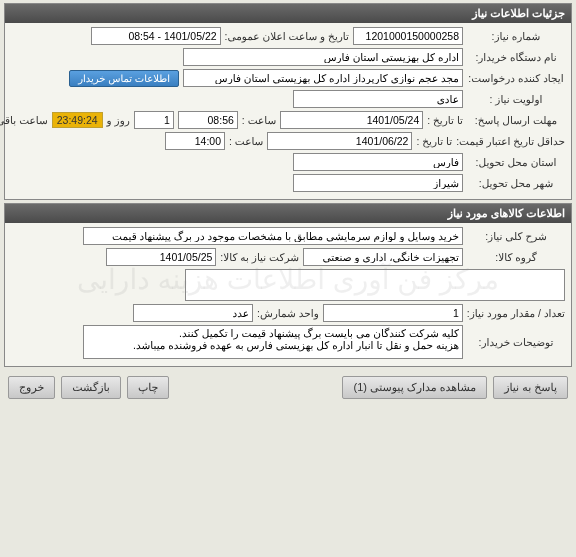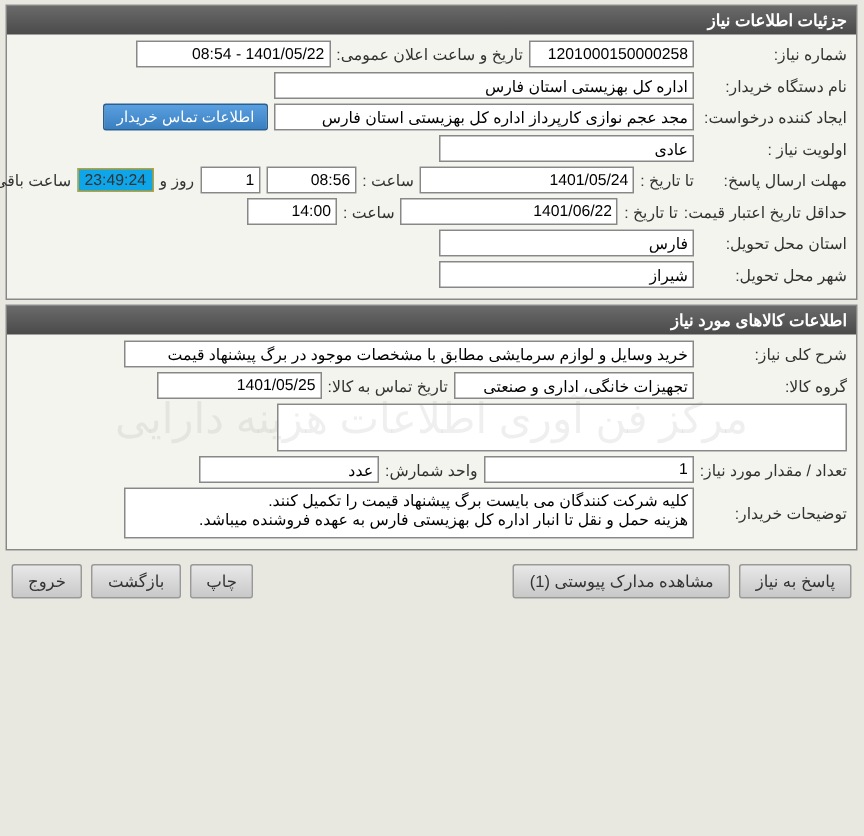--- a/index.html
+++ b/index.html
@@ -43,21 +43,21 @@
   display: flex;
   align-items: center;
   margin-bottom: 3px;
   gap: 4px;
 }
 .label {
   color: #333;
   font-size: 10.5px;
   white-space: nowrap;
   min-width: 98px;
-  text-align: right;
+  text-align: center;
 }
 .label-sm {
   color: #333;
   font-size: 10.5px;
   white-space: nowrap;
 }
 input[type="text"], .input {
   border: 1px solid #888;
   background: #fff;
   font-family: inherit;
@@ -90,21 +90,21 @@
   background: linear-gradient(#e8e8e8, #c8c8c8);
   color: #333;
   border: 1px solid #999;
   padding: 4px 10px;
   font-family: inherit;
   font-size: 11px;
   cursor: pointer;
   border-radius: 2px;
 }
 .countdown {
-  background: #0ea5e9;
+  background: #eab308;
   border: 1px solid #c0a030;
   padding: 1px 4px;
   font-size: 10.5px;
   color: #333;
 }
 .footer {
   display: flex;
   justify-content: space-between;
   padding: 6px 8px;
   gap: 6px;
@@ -184,21 +184,21 @@
   <div class="panel-body">
 
     <div class="row">
       <span class="label">شرح کلی نیاز:</span>
       <input class="input" style="width: 380px;" value="خرید وسایل و لوازم سرمایشی مطابق با مشخصات موجود در برگ پیشنهاد قیمت">
     </div>
 
     <div class="row">
       <span class="label">گروه کالا:</span>
       <input class="input" style="width: 160px;" value="تجهیزات خانگی، اداری و صنعتی">
-      <span class="label-sm">تاریخ تماس به کالا:</span>
+      <span class="label-sm">شرکت نیاز به کالا:</span>
       <input class="input" style="width: 110px;" value="1401/05/25">
     </div>
 
     <div class="row">
       <textarea class="input" style="width: 380px;"></textarea>
     </div>
 
     <div class="row">
       <span class="label">تعداد / مقدار مورد نیاز:</span>
       <input class="input" style="width: 140px;" value="1">

